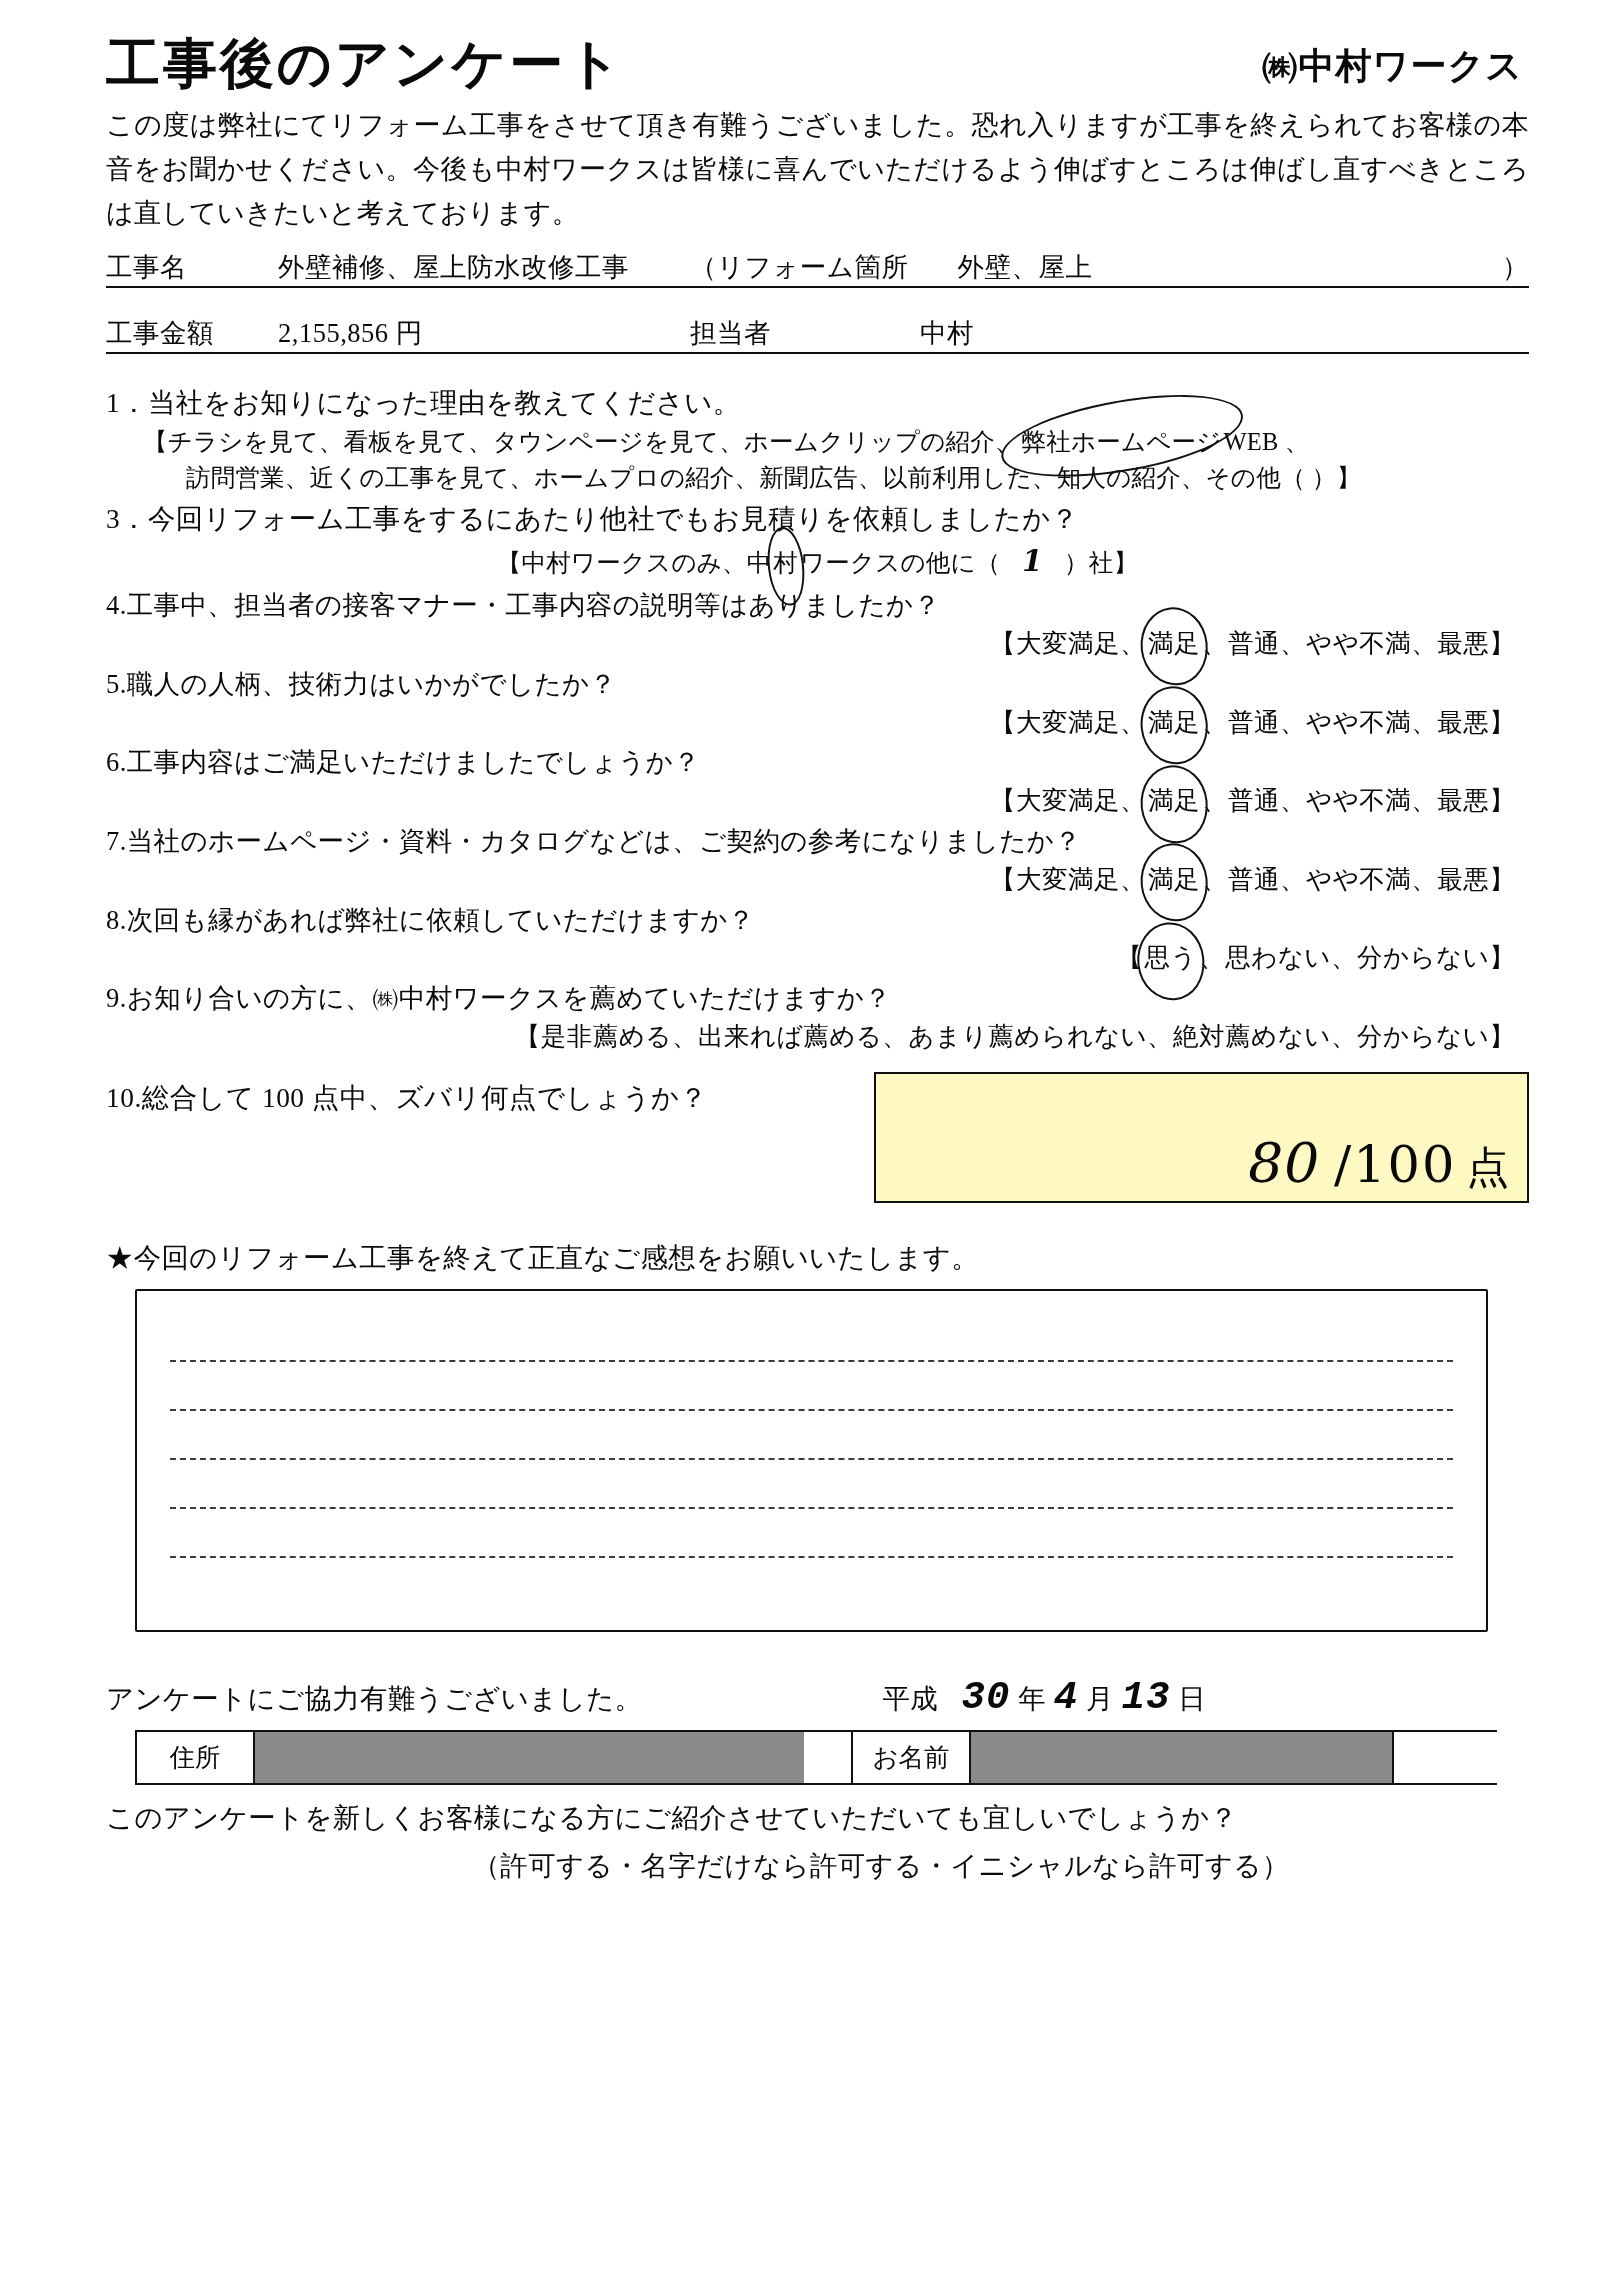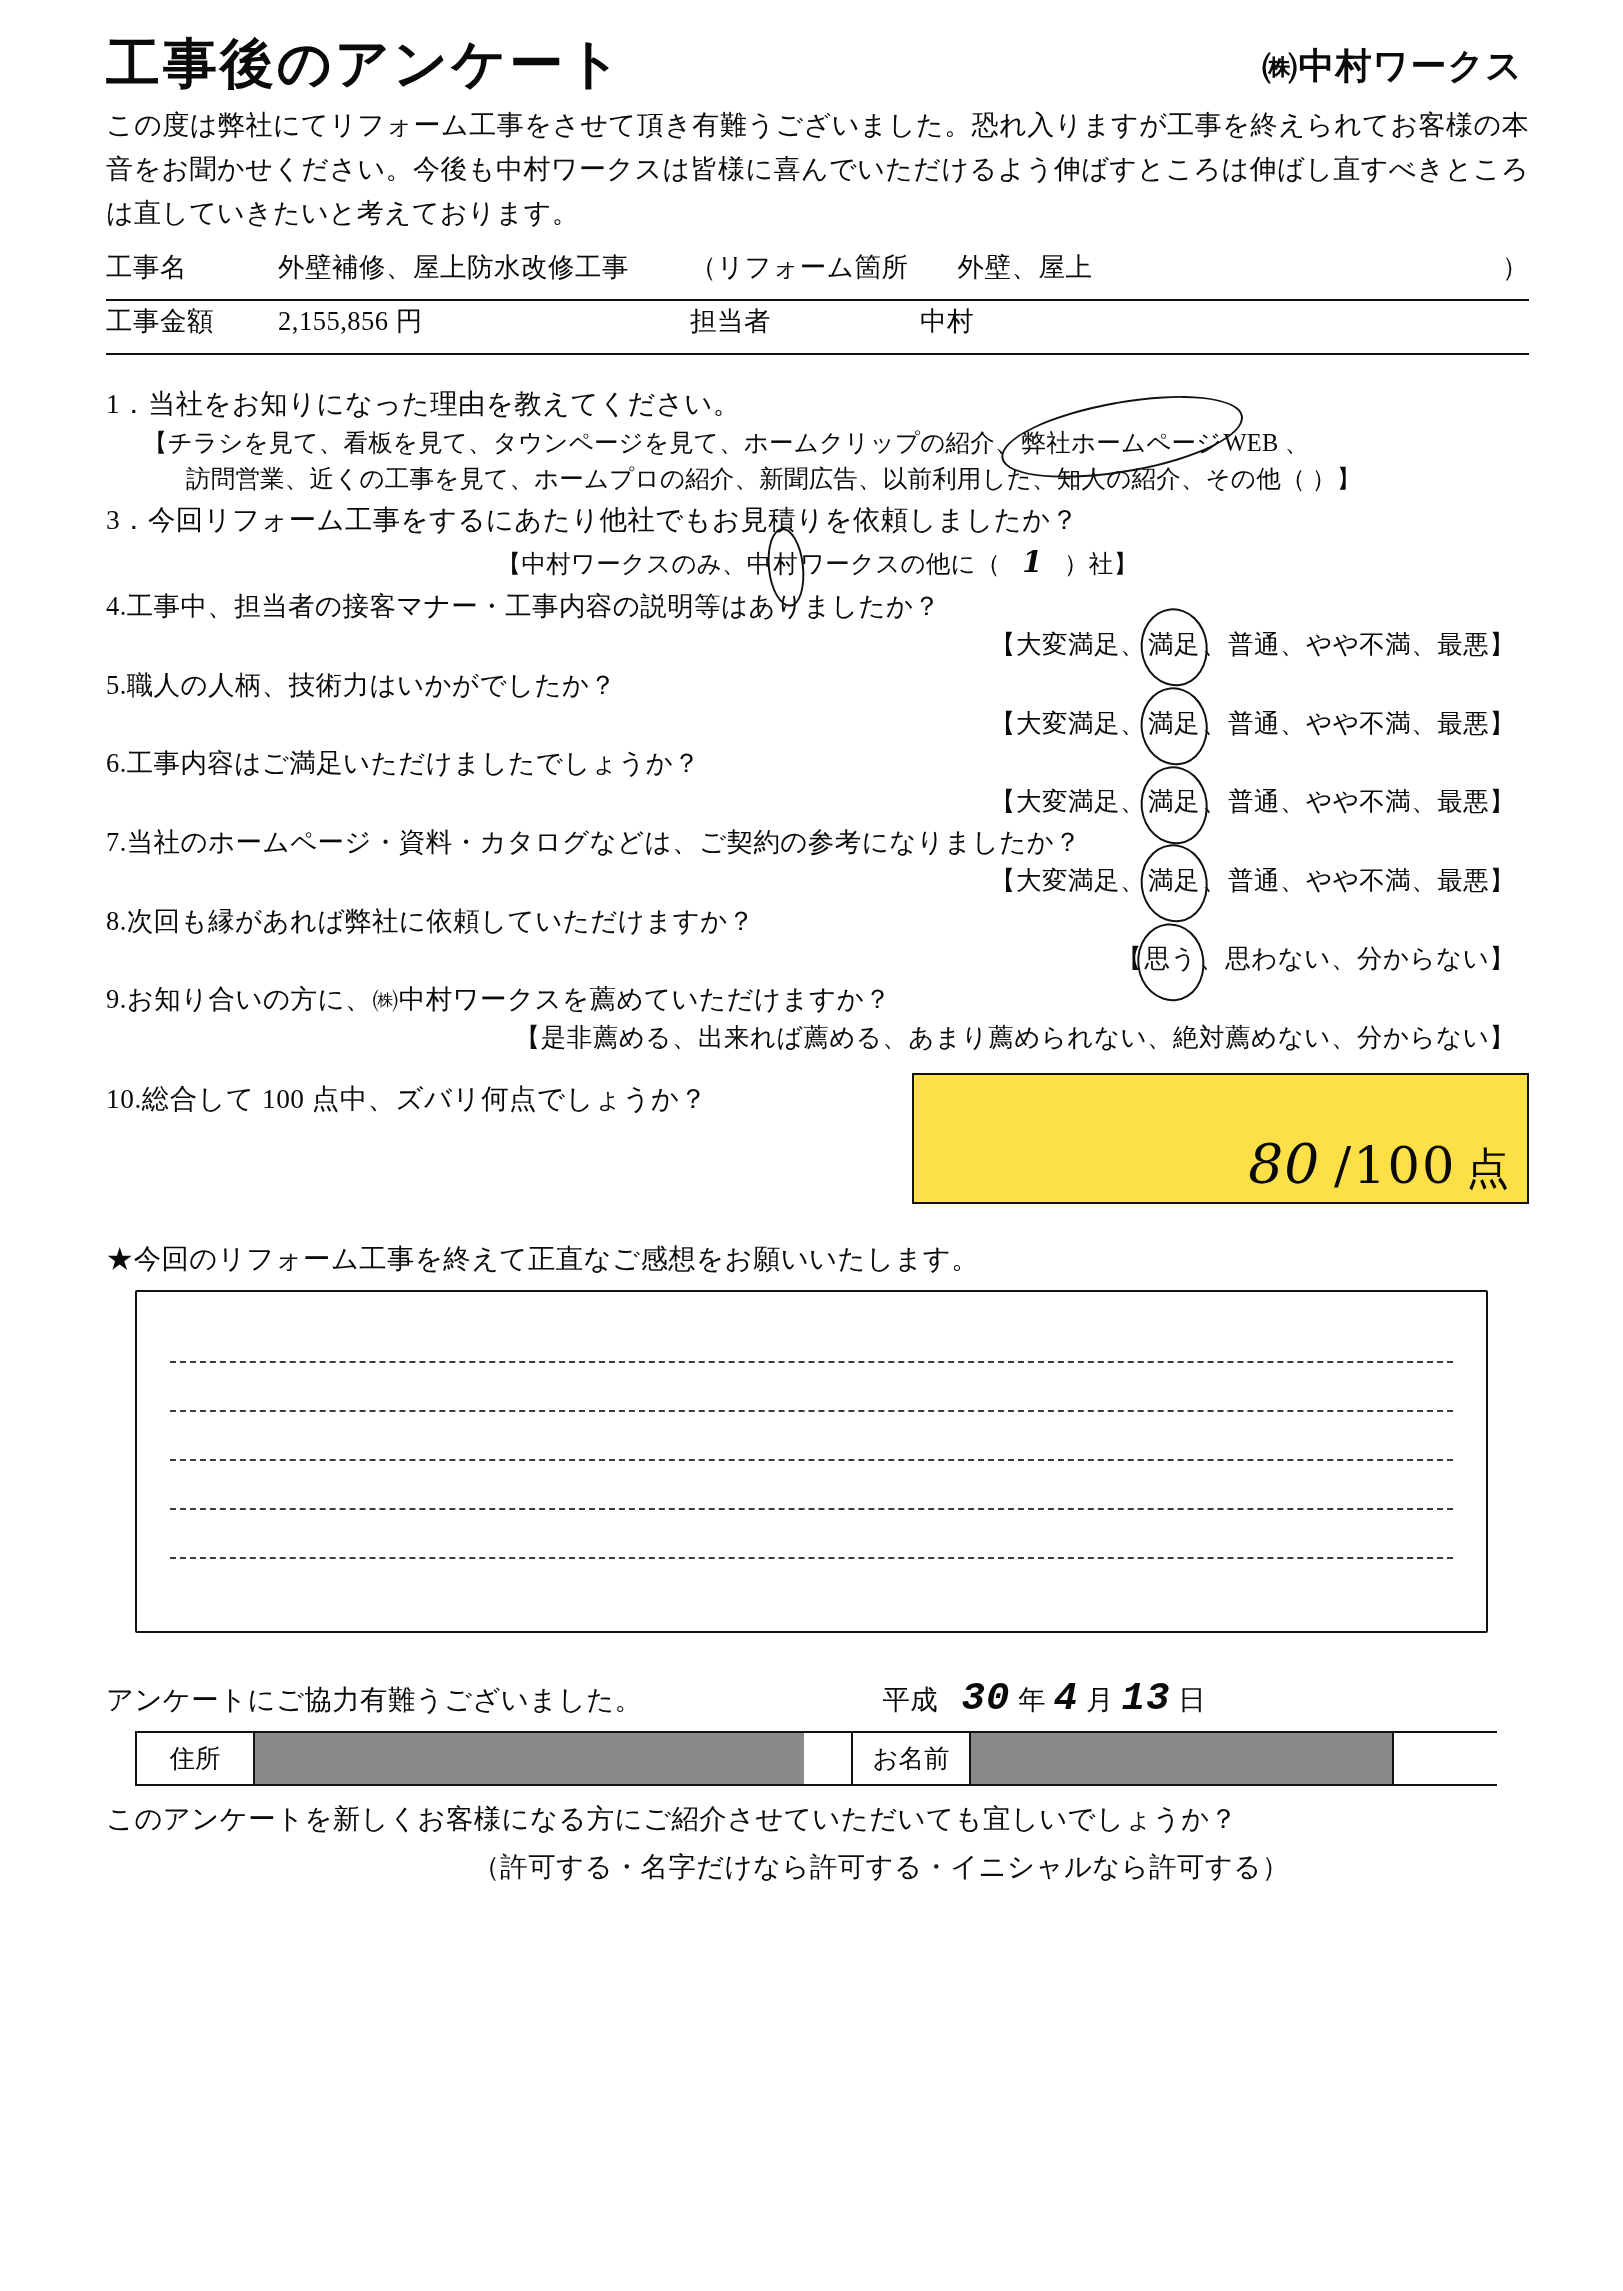--- a/index.html
+++ b/index.html
@@ -62,22 +62,22 @@
     margin-bottom: 13.7px;
   }
 
   
   .info-block { margin-bottom: 29px; }
   .info-row {
     display: flex;
     align-items: baseline;
     font-size: 26.5px;
     border-bottom: 2.9px solid #111;
-    padding-bottom: 14px;
-    margin-bottom: 2px;
+    padding-bottom: 1px;
+    margin-bottom: 27px;
     letter-spacing: 0.5px;
   }
   .info-row .lbl { width: 172px; flex: none; }
   .info-row .val { flex: none; }
   .w-proj  { width: 412px; }
   .w-paren { flex: none; }
   .w-place { width: 240px; text-align: left; padding-left: 49px;}
   .info-row .closing { margin-left: auto; }
   .w-amount { width: 412px; }
   .w-staff-lbl { width: 176px; }
@@ -147,21 +147,22 @@
     letter-spacing: 0.5px;
     white-space: nowrap;
     padding-top: 7.8px;
   }
   .score-box {
     margin-left: auto;
     width: 613px;
     height: 127px;
     border: 2.9px solid #111;
     position: relative;
-    background: #fde047;
+    background: #fef9c3;
+    padding-left: 38px;
   }
   .score-line {
     position: absolute;
     right: 15.7px;
     bottom: 3.9px;
     font-size: 45px;
     letter-spacing: 2px;
     white-space: nowrap;
     display: flex;
     align-items: baseline;

